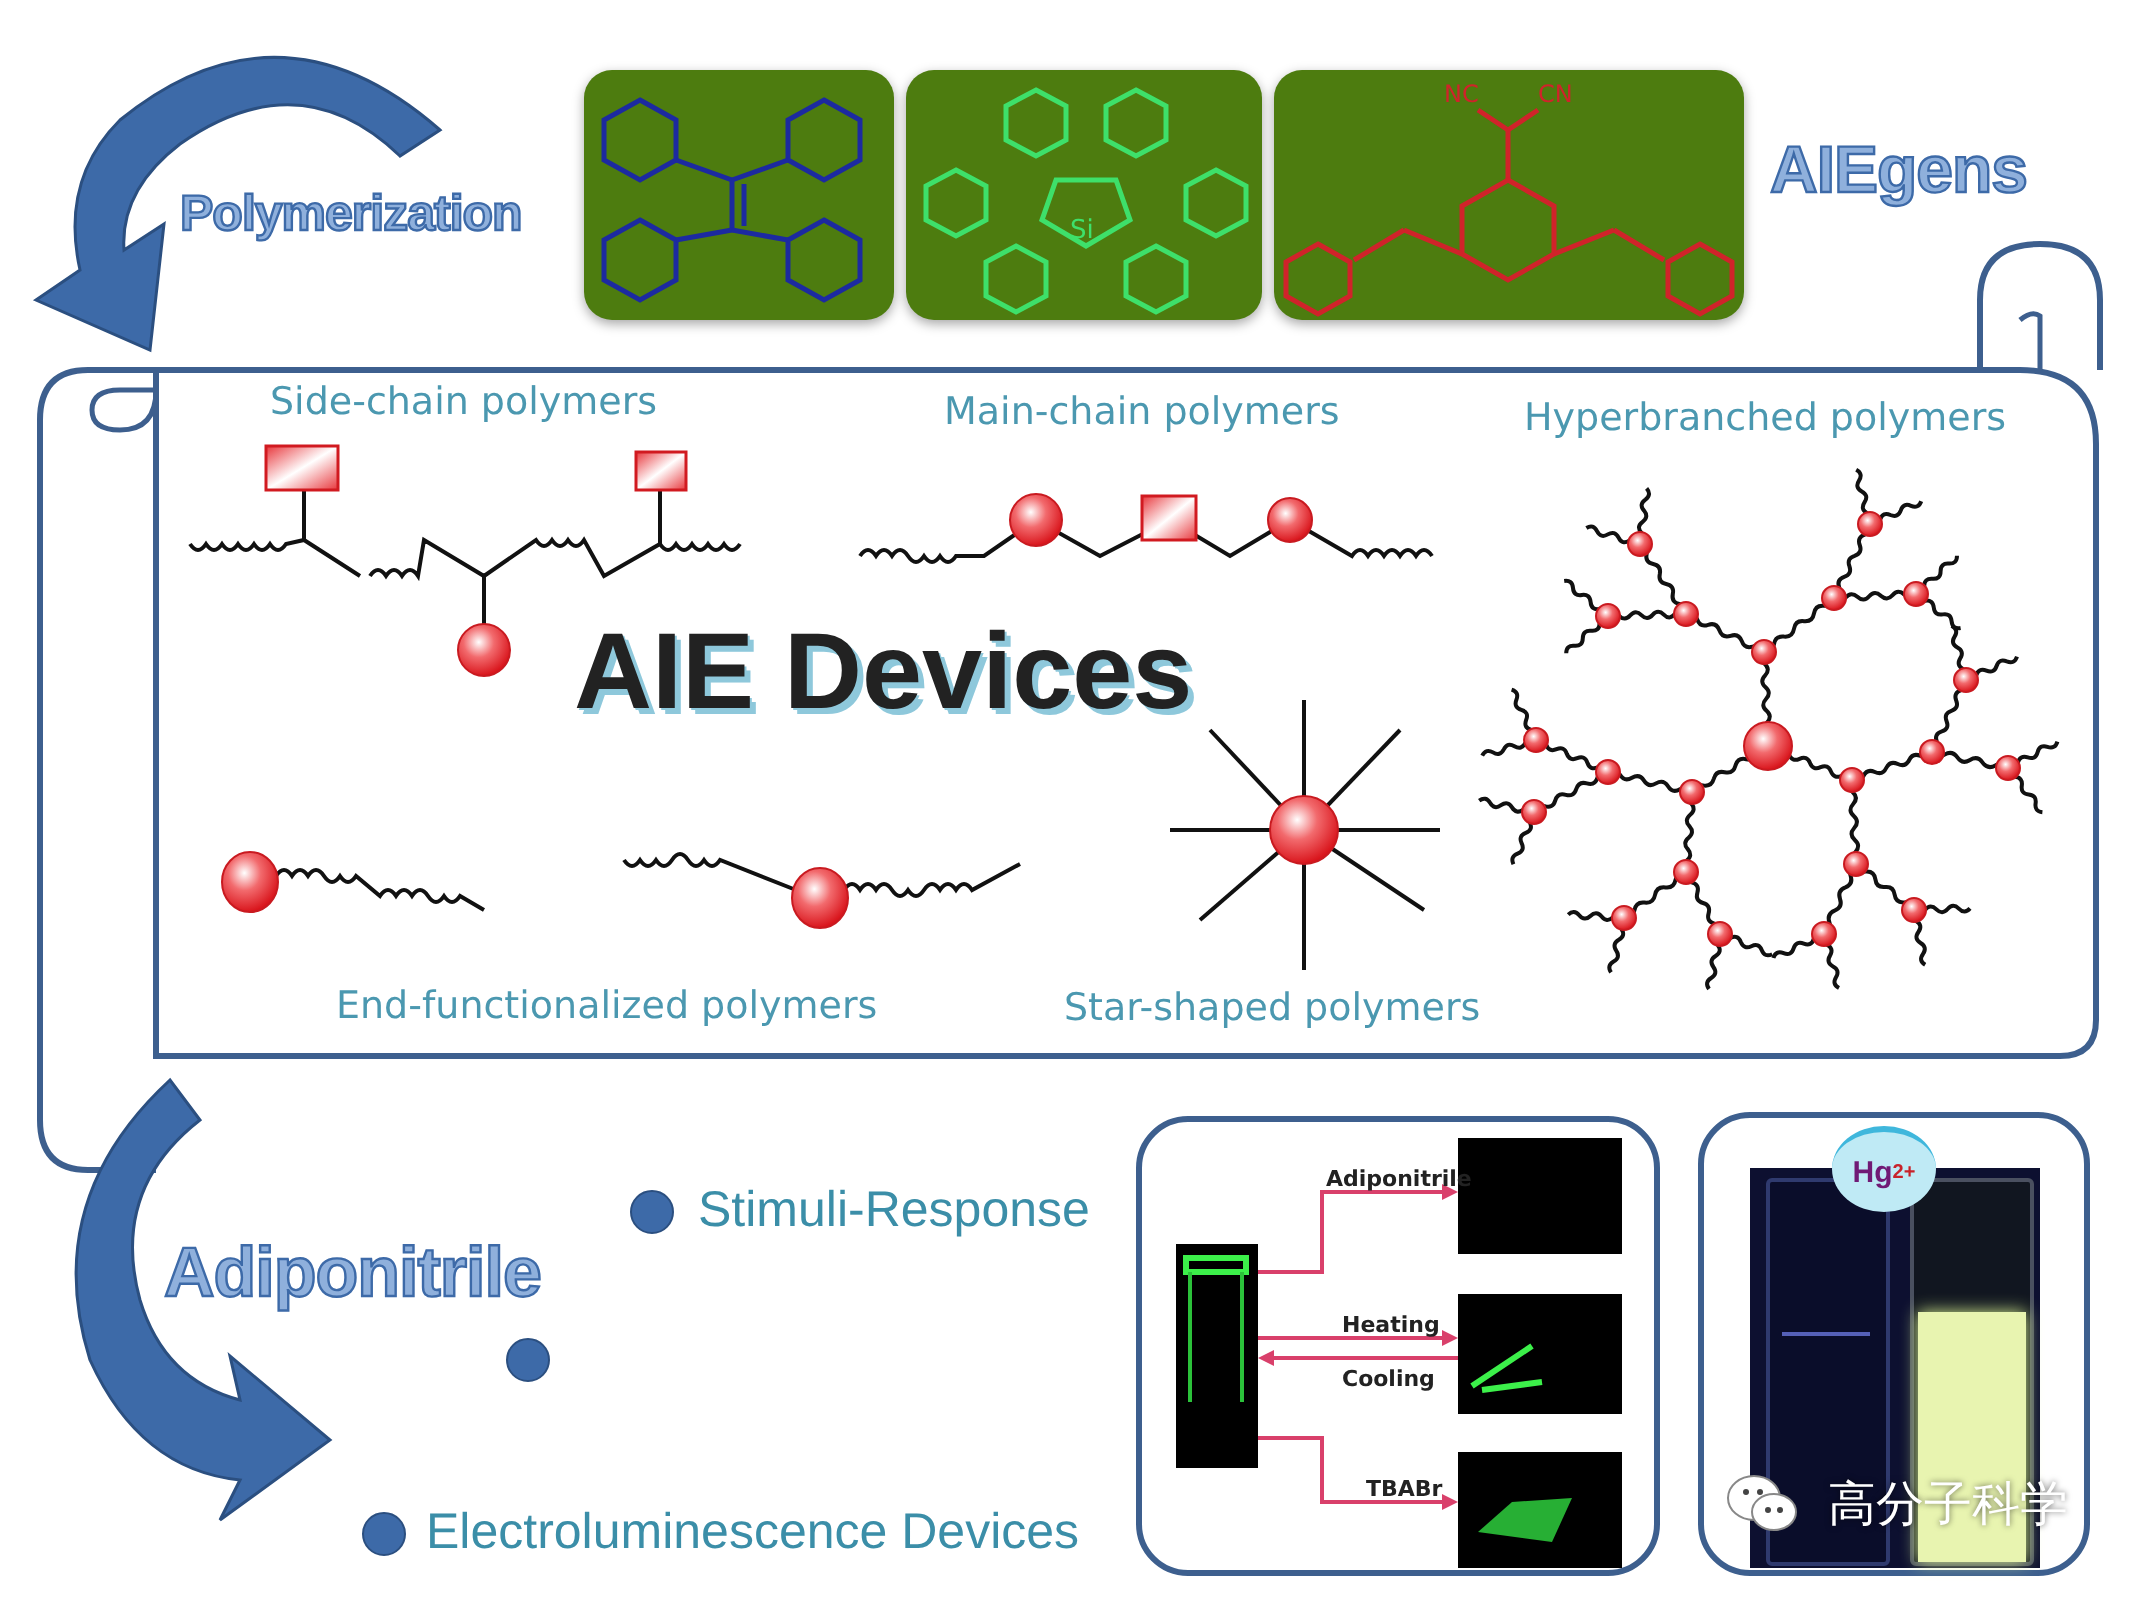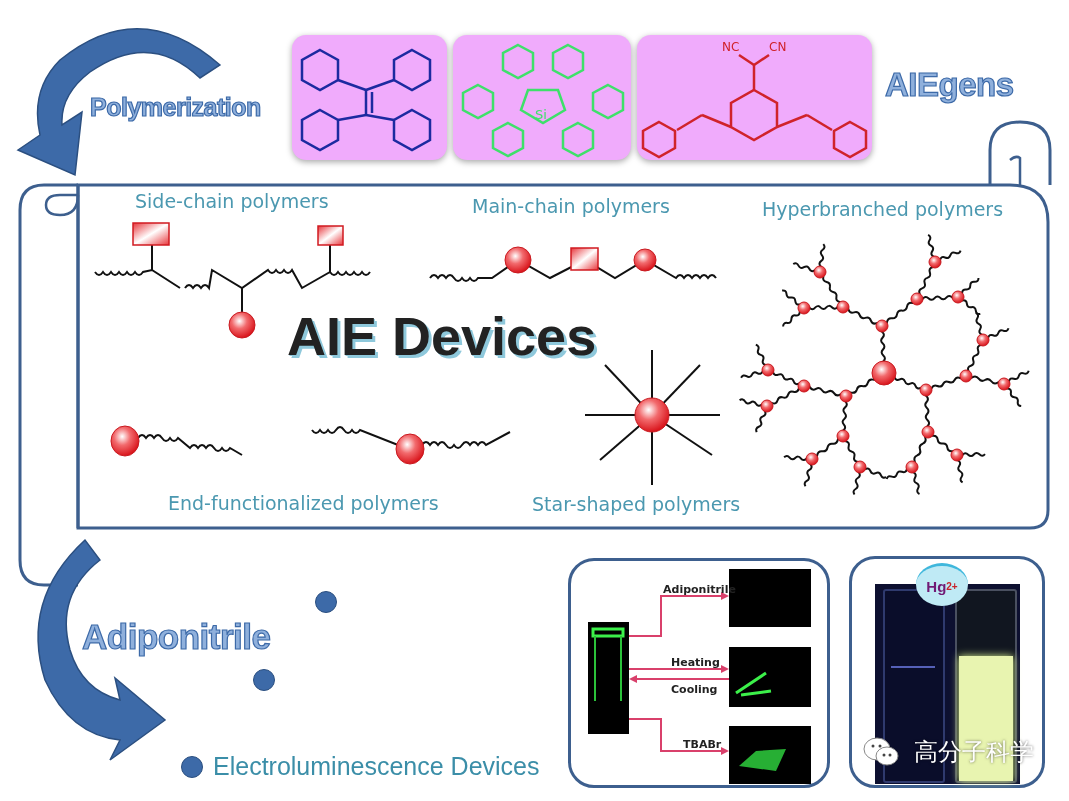--- a/index.html
+++ b/index.html
@@ -5,21 +5,21 @@
   html, body { margin:0; padding:0; background:#ffffff; }
   body { width:1069px; height:801px; position:relative; overflow:hidden; font-family:"Liberation Sans", sans-serif; }
   .abs { position:absolute; }
   .outline-title {
     font-family:"Liberation Sans", sans-serif; font-weight:bold; color:#8fb0dc;
     -webkit-text-stroke:1.2px #3d6aa8; letter-spacing:-0.5px;
   }
   .cat-label { font-family:"DejaVu Sans", sans-serif; color:#4b98b0; font-size:19px; white-space:nowrap; }
   .app-label { font-family:"Liberation Sans", sans-serif; color:#3b8ea8; font-size:25px; white-space:nowrap; }
   .bullet { width:20px; height:20px; border-radius:50%; background:#3d6aa8; border:1px solid #2b4f80; }
-  .card { background:#f0abfc; border-radius:14px; box-shadow:0 2px 6px rgba(0,0,0,0.35); }
+  .card { background:#4d7c0f; border-radius:14px; box-shadow:0 2px 6px rgba(0,0,0,0.35); }
   .panel { border:3px solid #3d5f8e; border-radius:26px; background:#fff; }
   .main-title {
     font-family:"Liberation Sans", sans-serif; font-weight:bold; font-size:54px; color:#222;
     text-shadow:3px 3px 0 #8ec8db, 1px 1px 0 #8ec8db;
   }
   .exp-label { font-family:"DejaVu Sans", sans-serif; font-weight:bold; font-size:11px; color:#222; }
   .watermark { font-family:"DejaVu Sans", sans-serif; font-size:24px; color:#fff; text-shadow:0 0 3px rgba(0,0,0,0.6); }
 </style>
 </head>
 <body>
@@ -221,20 +221,21 @@
       <circle cx="846" cy="396" r="6" fill="url(#ball)" stroke="#c91a20"></circle>
       <circle cx="926" cy="390" r="6" fill="url(#ball)" stroke="#c91a20"></circle>
       <circle cx="884" cy="373" r="12" fill="url(#ball)" stroke="#c91a20"></circle>
     </g>
 </svg>
 
 <div class="abs main-title" style="left:287px;top:305px;">AIE Devices</div>
 
 <div class="abs" style="left:315px;top:591px;display:flex;align-items:center;gap:12px;">
   <span class="bullet"></span>
+  <span class="app-label">Stimuli-Response</span>
 </div>
 <div class="abs" style="left:253px;top:669px;display:flex;align-items:center;gap:14px;">
   <span class="bullet"></span>
 </div>
 <div class="abs" style="left:181px;top:752px;display:flex;align-items:center;gap:10px;">
   <span class="bullet"></span>
   <span class="app-label">Electroluminescence Devices</span>
 </div>
 
 <div class="abs panel" style="left:568px;top:558px;width:256px;height:224px;">

